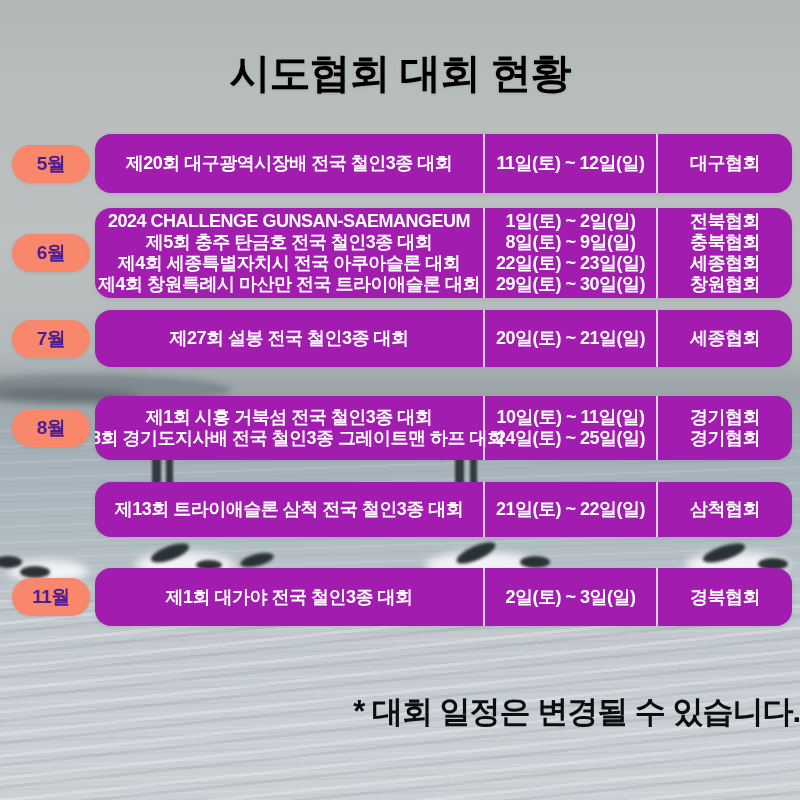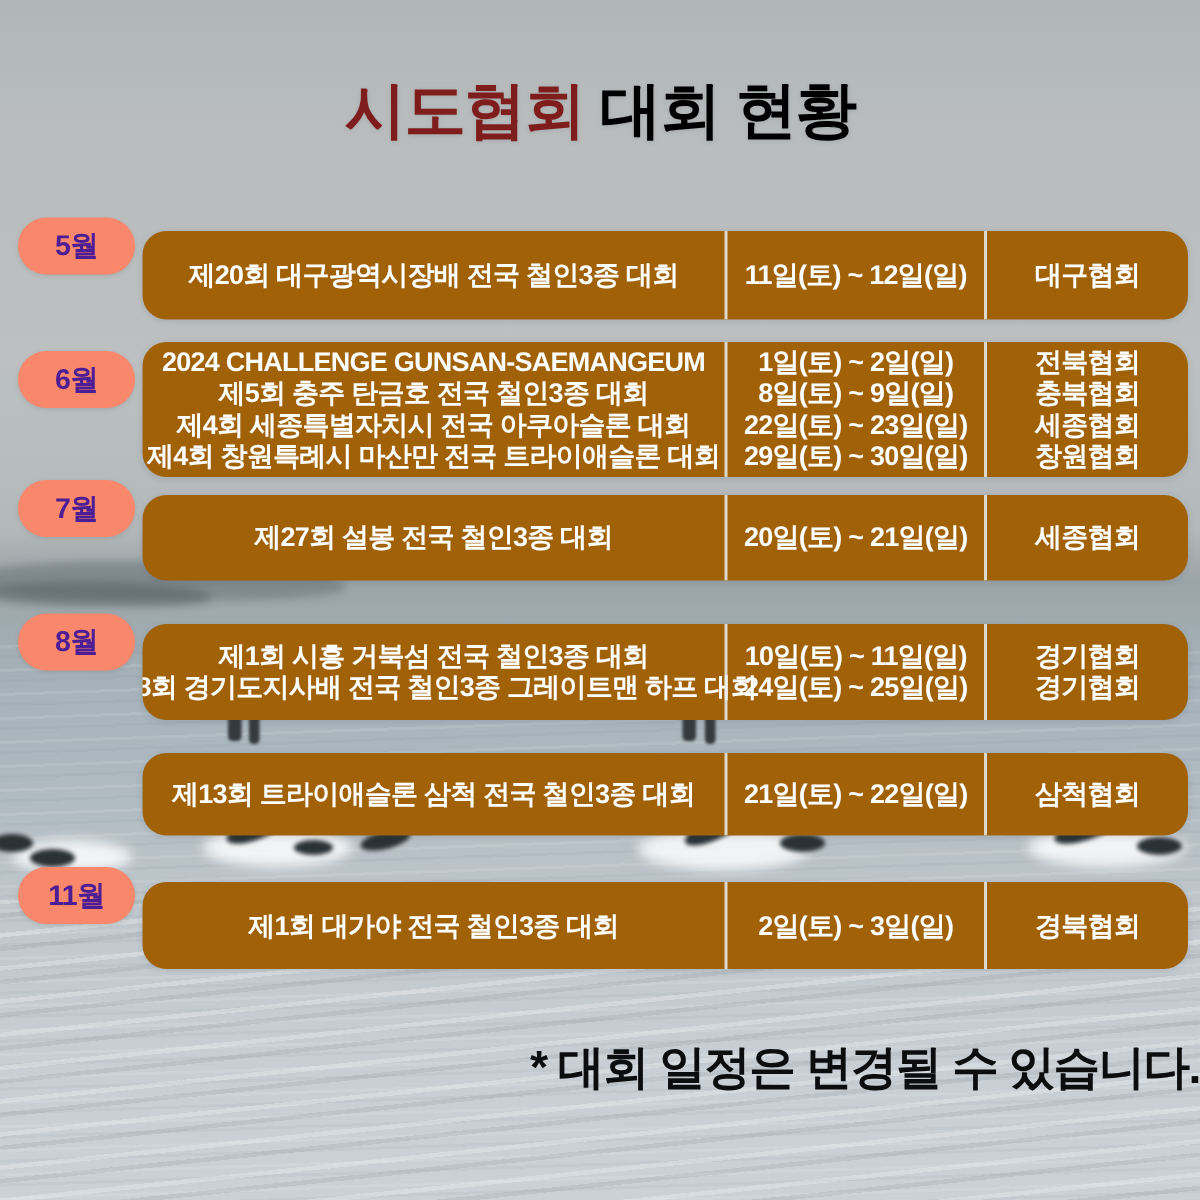--- a/index.html
+++ b/index.html
@@ -45,37 +45,36 @@
   .paddler {
     position:absolute; z-index:0; background:#343b40; filter:blur(1px); border-radius:3px;
   }
 
   
   .title {
     position:absolute; left:0; top:46px; width:100%; z-index:2;
     text-align:center; font-size:41px; font-weight:800; letter-spacing:-1px;
     text-shadow:0 1px 3px rgba(60,70,75,0.15);
   }
-  .title .hl { color:#7f1d1d;text-align:right; }
+  .title .hl { color:#000000;text-align:right; }
   .title .wh { color:#000000; }
 
   
   .row { position:absolute; left:0; width:800px; z-index:2; }
   .badge {
     position:absolute; left:12px; top:50%; transform:translateY(-50%);
     width:78px; height:38px; border-radius:999px; background:#F8876B;
     display:flex; align-items:center; justify-content:center;
     color:#4c1d95; font-size:19px; font-weight:800; letter-spacing:-0.5px;
     box-shadow:0 1px 3px rgba(70,60,55,0.15);
   }
   .tbl {
     position:absolute; left:95px; top:0; width:697px; height:100%;
-    background:#a16207; border-radius:16px; display:flex; overflow:hidden;
+    background:#a21caf; border-radius:16px; display:flex; overflow:hidden;
     box-shadow:0 1px 4px rgba(40,60,70,0.12);
-    margin-top:20px;
   }
   .cell {
     display:flex; flex-direction:column; justify-content:center; align-items:center;
     color:#fcfdfd; font-weight:700; letter-spacing:-0.5px;
   }
   .c-name  { width:388px; padding:0 8px; }
   .c-date  { width:175px; border-left:2px solid rgba(233,237,238,0.85); border-right:2px solid rgba(233,237,238,0.85); }
   .c-assoc { flex:1; }
   .line { font-size:18px; line-height:21px; white-space:nowrap; text-align:center; }
 

